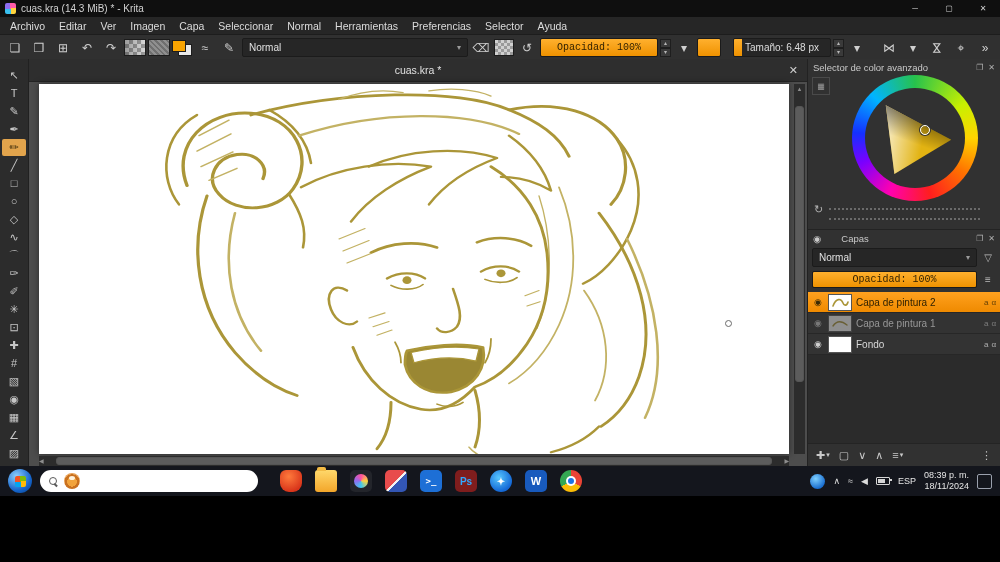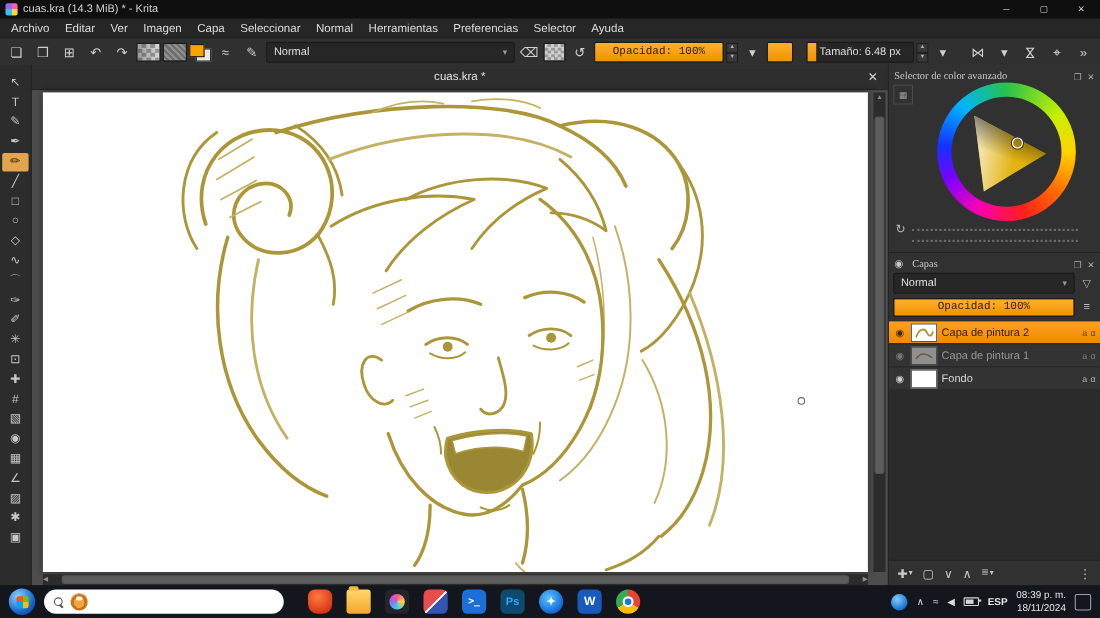--- a/index.html
+++ b/index.html
@@ -1,16 +1,16 @@
 <!DOCTYPE html>
 <html><head>
 <meta charset="utf-8">
 <style>
   html,body{margin:0;padding:0;background:#000;}
-  .app{position:relative;width:1000px;height:562px;background:#313131;overflow:hidden;
+  .app{position:relative;width:1000px;height:496px;background:#313131;overflow:hidden;
        font-family:"Liberation Sans",sans-serif;color:#d6d6d6;font-size:11px;-webkit-font-smoothing:antialiased;}
   
   .titlebar{height:17px;background:#0f0f0f;display:flex;align-items:center;padding-left:5px;font-size:10px;color:#d2d2d2;}
   .appicon{width:11px;height:11px;border-radius:2px;margin-right:5px;
            background:conic-gradient(#ff5ba8 0 25%,#ffd43d 0 50%,#39c0f0 0 75%,#8e6df0 0);}
   .winbtns{margin-left:auto;display:flex;height:100%;}
   .winbtn{width:34px;height:100%;display:flex;align-items:center;justify-content:center;font-size:8px;color:#cfcfcf;}
   .winbtn.close-b{background:transparent;}
   
   .menubar{height:17px;background:#262626;display:flex;align-items:center;padding-left:3px;font-size:10.5px;border-bottom:1px solid #1d1d1d;}
@@ -55,21 +55,21 @@
   .white-canvas{position:absolute;left:10px;top:2px;right:18px;bottom:12px;background:#ffffff;box-shadow:0 0 7px rgba(0,0,0,.45);}
   .white-canvas svg{width:100%;height:100%;display:block;}
   .cursor-dot{position:absolute;left:89.5%;top:62%;width:5px;height:5px;border:1px solid #6b6b6b;border-radius:50%;}
   .vscroll{position:absolute;right:2px;top:2px;bottom:12px;width:11px;background:#2c2c2c;display:flex;flex-direction:column;align-items:center;}
   .vscroll .thumb{width:7px;flex:0 0 74%;margin-top:12px;background:#5c5c5c;border-radius:3px;}
   .hscroll{position:absolute;left:10px;right:18px;bottom:0;height:10px;background:#2c2c2c;display:flex;align-items:center;}
   .hscroll .thumb{height:6px;flex:1;margin:0 12px;background:#5c5c5c;border-radius:3px;}
   .scr-arr{font-size:6px;color:#8e8e8e;line-height:10px;}
   
   .dockers{width:192px;background:#313131;border-left:1px solid #222;display:flex;flex-direction:column;}
-  .dheader{height:16px;display:flex;align-items:flex-end;gap:8px;padding:0 5px;font-size:9.5px;color:#c9c9c9;font-family:Liberation Serif, serif;}
+  .dheader{height:16px;display:flex;align-items:center;gap:20px;padding:0 5px;font-size:9.5px;color:#c9c9c9;}
   .dheader .hicons{margin-left:auto;display:flex;gap:5px;font-size:8px;color:#b0b0b0;}
   .color-docker{padding-bottom:2px;}
   .wheel-row{display:flex;}
   .shade-btn{width:16px;height:16px;margin:2px 0 0 4px;border:1px solid #4a4a4a;font-size:8px;color:#9f9f9f;display:flex;align-items:center;justify-content:center;}
   .wheel{position:relative;width:126px;height:126px;margin:0 auto;}
   .ring{position:absolute;inset:0;border-radius:50%;
     background:conic-gradient(from 0deg,#27c24c,#c8f000 55deg,#ffd400 90deg,#ff7300 125deg,#ff1e1e 165deg,#ff00b0 205deg,#7a00ff 245deg,#1430ff 275deg,#00b4ff 315deg,#27c24c 360deg);}
   .ring-hole{position:absolute;inset:13px;border-radius:50%;background:#313131;}
   .tri{position:absolute;inset:20px;clip-path:polygon(16% 12%,92% 52%,26% 92%);
     background-color:#e2b312;
@@ -114,33 +114,33 @@
   .pie::after{content:"";position:absolute;left:5px;top:3px;width:6px;height:4px;border-radius:50%;background:#fff3dd;}
   .task-icons{display:flex;gap:13px;margin-left:14px;align-items:center;}
   .aic{width:22px;height:22px;border-radius:5px;display:flex;align-items:center;justify-content:center;font-size:11px;font-weight:bold;color:#fff;}
   .ic-brave{background:radial-gradient(circle at 40% 30%,#ff7a3c,#d8341a 75%);border-radius:6px 6px 9px 9px;}
   .ic-folder{position:relative;background:linear-gradient(#ffd86b,#f3a62a);border-radius:3px;}
   .ic-folder::before{content:"";position:absolute;top:-3px;left:2px;width:9px;height:4px;background:#f3bb45;border-radius:2px 2px 0 0;}
   .ic-krita{background:#23252b;position:relative;}
   .ic-krita .kc{width:14px;height:14px;border-radius:50%;background:conic-gradient(#ff4fa0,#ffd43d,#3ec9f0,#8e6df0,#ff4fa0);}
   .ic-paint{background:linear-gradient(135deg,#e84c4c 0 48%,#f2f2f2 48% 55%,#3356b5 55%);}
   .ic-term{background:#1d6fd6;font-size:9px;font-family:"DejaVu Sans Mono",monospace;}
-  .ic-ps{background:#0c4a6e;color:#31a8ff;font-size:10px;}
+  .ic-ps{background:#7f1d1d;color:#31a8ff;font-size:10px;}
   .ic-safari{border-radius:50%;background:radial-gradient(circle at 40% 35%,#57c7ff,#1468d6 70%);font-size:10px;}
   .ic-word{background:#185abd;}
   .ic-chrome{border-radius:50%;position:relative;background:conic-gradient(#ea4335 0 120deg,#fbbc05 0 240deg,#34a853 0);}
   .ic-chrome::before{content:"";position:absolute;left:6px;top:6px;width:10px;height:10px;border-radius:50%;background:#fff;}
   .ic-chrome::after{content:"";position:absolute;left:8px;top:8px;width:6px;height:6px;border-radius:50%;background:#1a73e8;}
   .tray{margin-left:auto;display:flex;align-items:center;gap:8px;color:#e6e6e6;}
   .tray-globe{width:15px;height:15px;border-radius:50%;background:radial-gradient(circle at 38% 32%,#7fd0ff,#1b6fd0 70%);}
   .tray-ic{font-size:9px;color:#dcdcdc;}
   .batt{width:12px;height:6px;border:1px solid #d5d5d5;border-radius:1px;position:relative;}
   .batt::before{content:"";position:absolute;left:1px;top:1px;bottom:1px;width:7px;background:#d5d5d5;}
   .batt::after{content:"";position:absolute;right:-3px;top:1px;width:2px;height:2px;background:#d5d5d5;}
-  .lang{font-size:9px;font-weight:bold;}
+  .lang{font-size:9px;font-weight:normal;}
   .clock{text-align:right;font-size:9px;line-height:1.25;}
   .notif{width:13px;height:13px;border:1px solid #9aa0ad;border-radius:2px;}
 </style>
 </head>
 <body>
 
 <div class="app">
 
   <div class="titlebar">
     <span class="appicon"></span>

